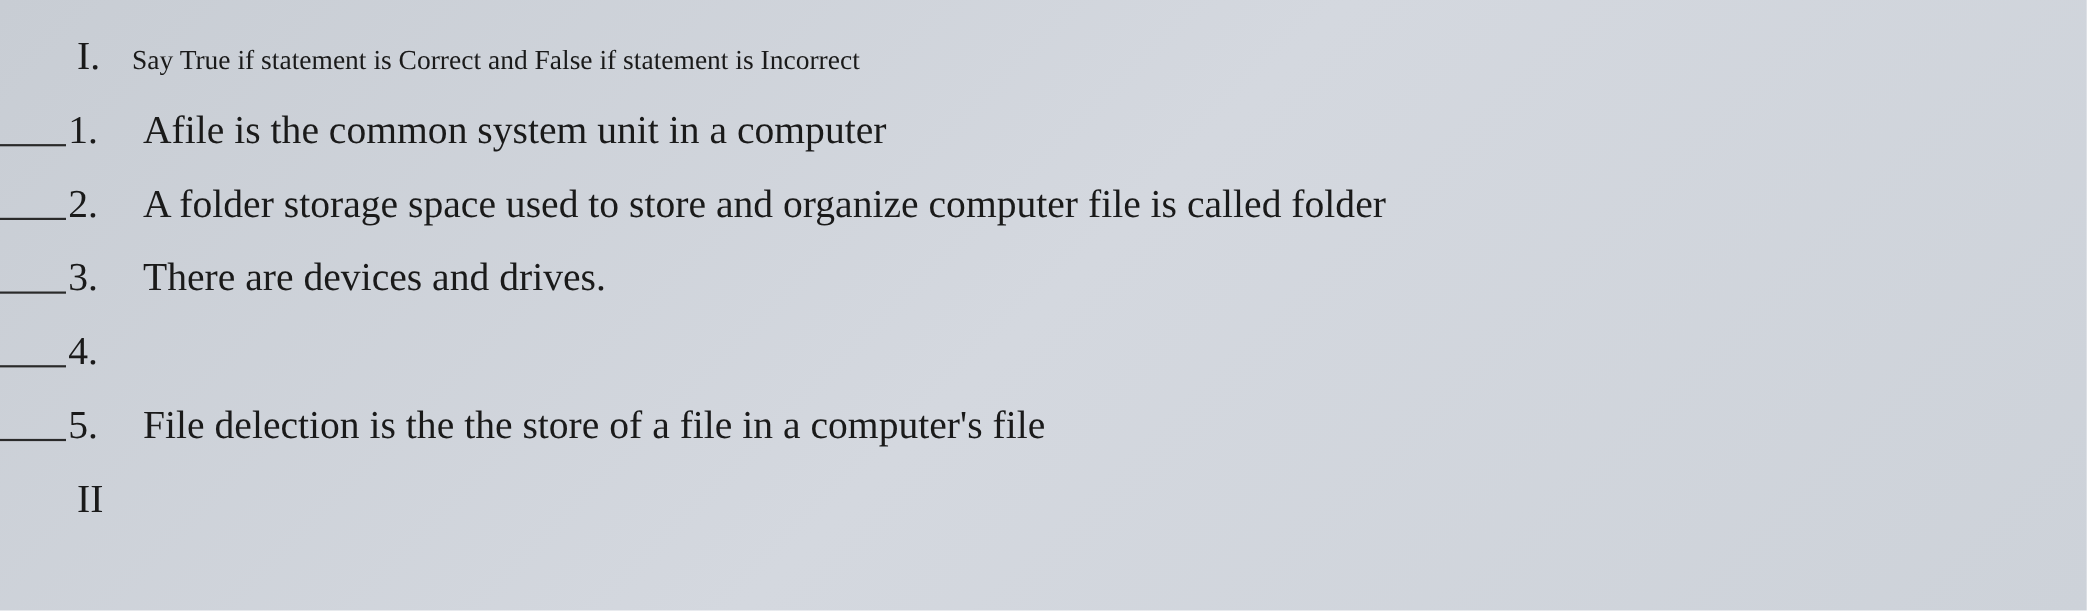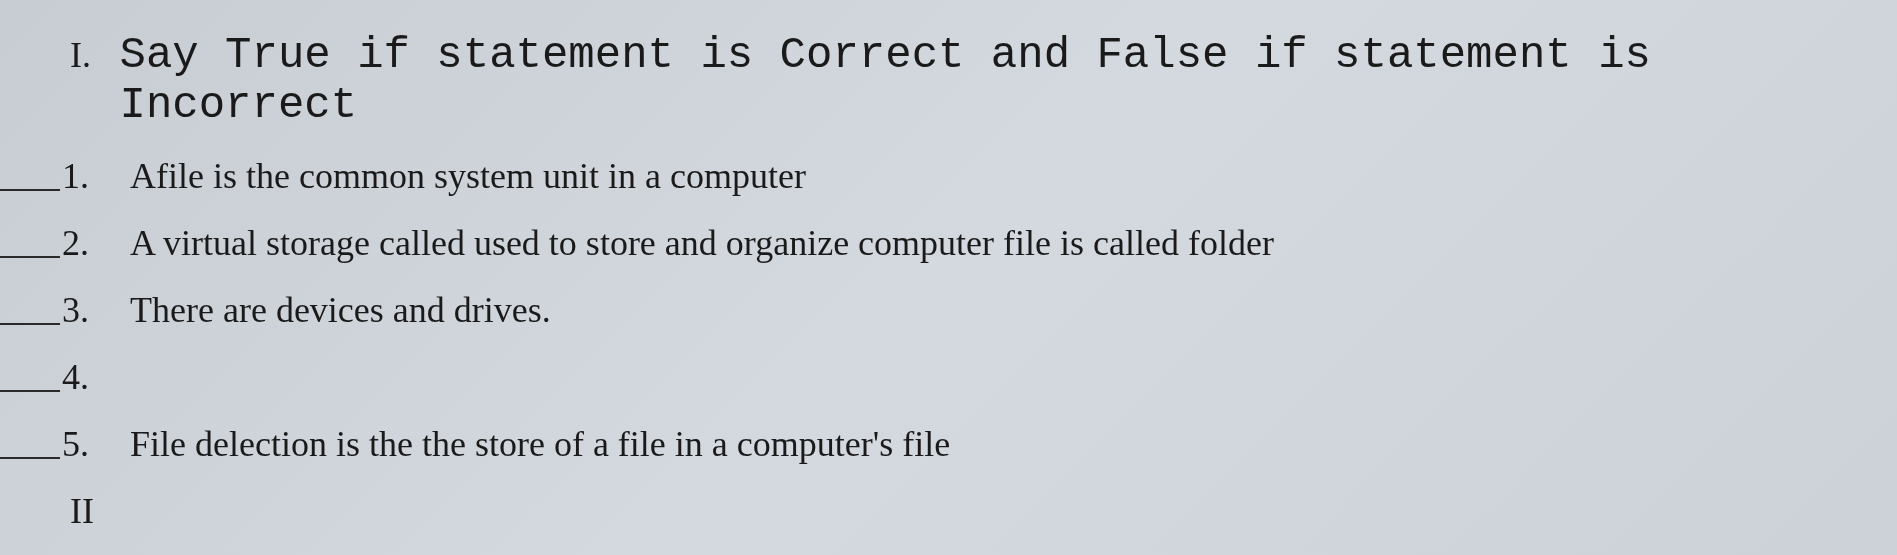--- a/index.html
+++ b/index.html
@@ -24,22 +24,21 @@
       margin-left: 60px;
       margin-bottom: 25px;
     }
     .section-roman {
       width: 60px;
       text-align: left;
       font-size: 36px;
       padding-left: 10px;
     }
     .section-title {
-      font-size: 44px;
-      font-family: Liberation Mono, monospace;
+      font-size: 25px;
     }
     .question-row {
       display: flex;
       align-items: baseline;
       margin-bottom: 25px;
       margin-left: 0;
     }
     .answer-blank {
       width: 60px;
       border-bottom: 2px solid #2a2a2a;
@@ -83,21 +82,21 @@
 
 <div class="question-row">
   <span class="answer-blank"></span>
   <span class="question-number">1.</span>
   <span class="question-text">Afile is the common system unit in a computer</span>
 </div>
 
 <div class="question-row">
   <span class="answer-blank"></span>
   <span class="question-number">2.</span>
-  <span class="question-text">A virtual storage called used to store and organize computer file is called folder</span>
+  <span class="question-text">A folder storage space used to store and organize computer file is called folder</span>
 </div>
 
 <div class="question-row">
   <span class="answer-blank"></span>
   <span class="question-number">3.</span>
   <span class="question-text">There are devices and drives.</span>
 </div>
 
 <div class="question-row">
   <span class="answer-blank"></span>

